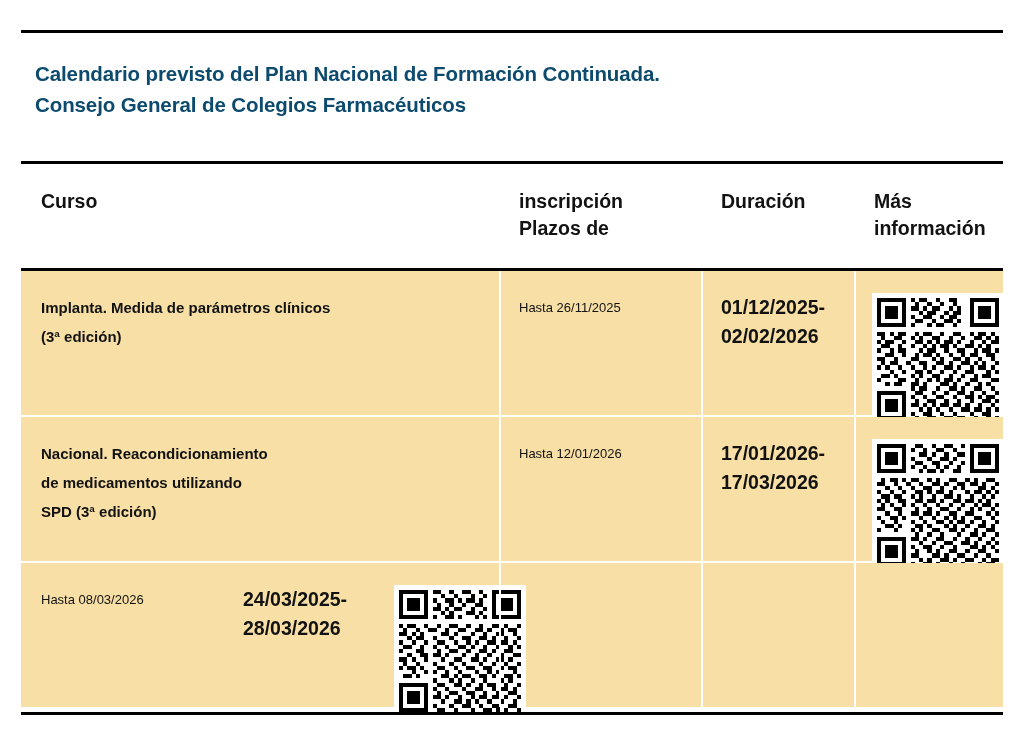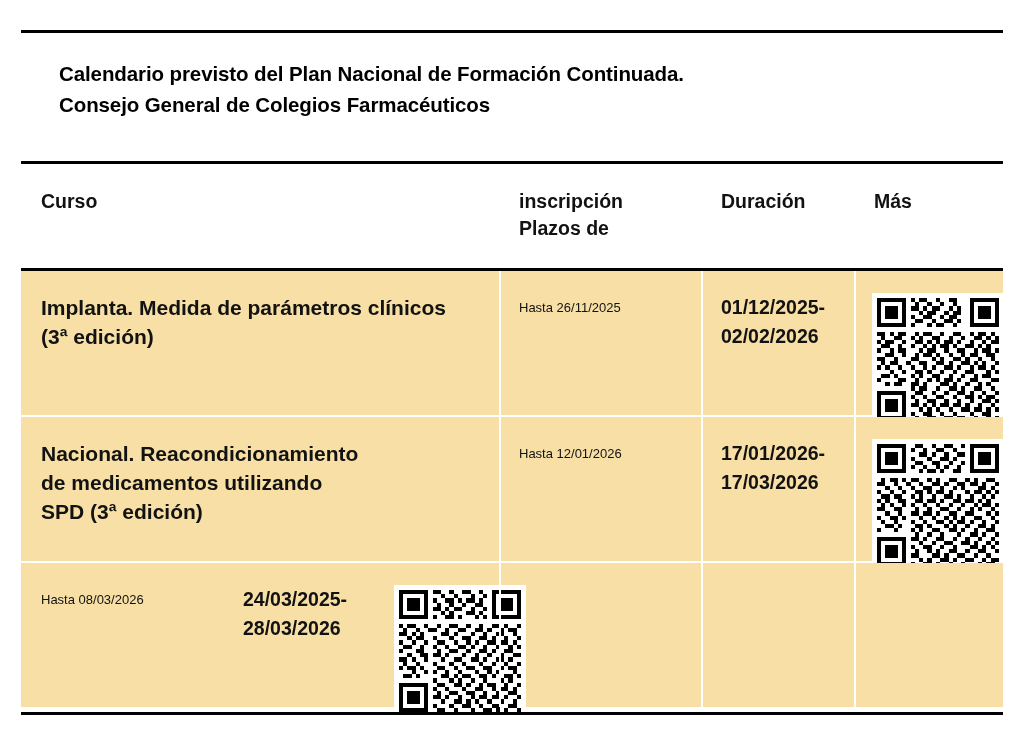--- a/index.html
+++ b/index.html
@@ -35,23 +35,22 @@
     position: absolute;
     left: 35px;
     top: 58px;
     width: 900px;
   }
   .title-line {
     font-size: 20.5px;
     font-weight: bold;
     letter-spacing: -0.1px;
     line-height: 31px;
-    color: #000000;
+    color: #0c4a6e;
     white-space: nowrap;
-    margin-left: 24px;
   }
 
   .table {
     position: absolute;
     left: 21px;
     top: 164px;
     width: 982px;
   }
   .head-row {
     display: flex;
@@ -87,21 +86,21 @@
   }
   .row .cell {
     box-sizing: border-box;
     padding-top: 22px;
     position: relative;
   }
   .cell-course {
     width: 478px;
     padding-left: 20px;
     padding-right: 14px;
-    font-size: 21px;
+    font-size: 15px;
     font-weight: bold;
     line-height: 29px;
     color: #121212;
   }
   .cell-plazo {
     width: 202px;
     padding-left: 20px;
     font-size: 13px;
     line-height: 29px;
     color: #121212;
@@ -165,20 +164,21 @@
       </div>
       <div class="head-cell c2">
         <div>inscripción</div>
         <div>Plazos de</div>
       </div>
       <div class="head-cell c3">
         <div>Duración</div>
       </div>
       <div class="head-cell c4">
         <div>Más</div>
+        <div>información</div>
       </div>
     </div>
 
     <div class="body-rule"></div>
 
     <div class="row row-1">
       <div class="cell cell-course">
         <div>Implanta. Medida de parámetros clínicos</div>
         <div>(3ª edición)</div>
       </div>

